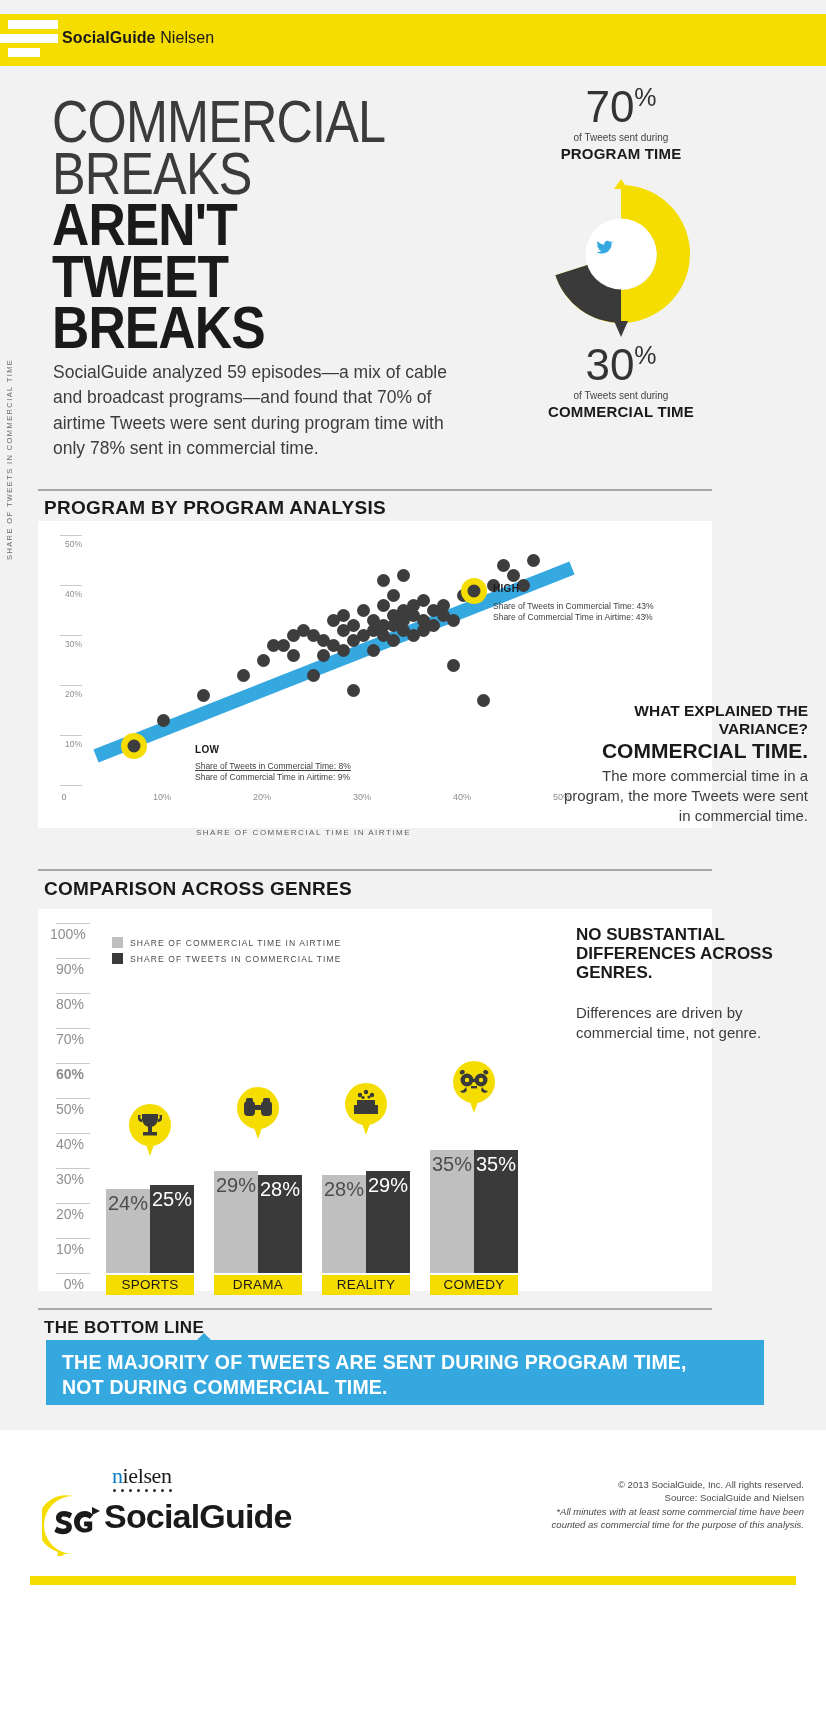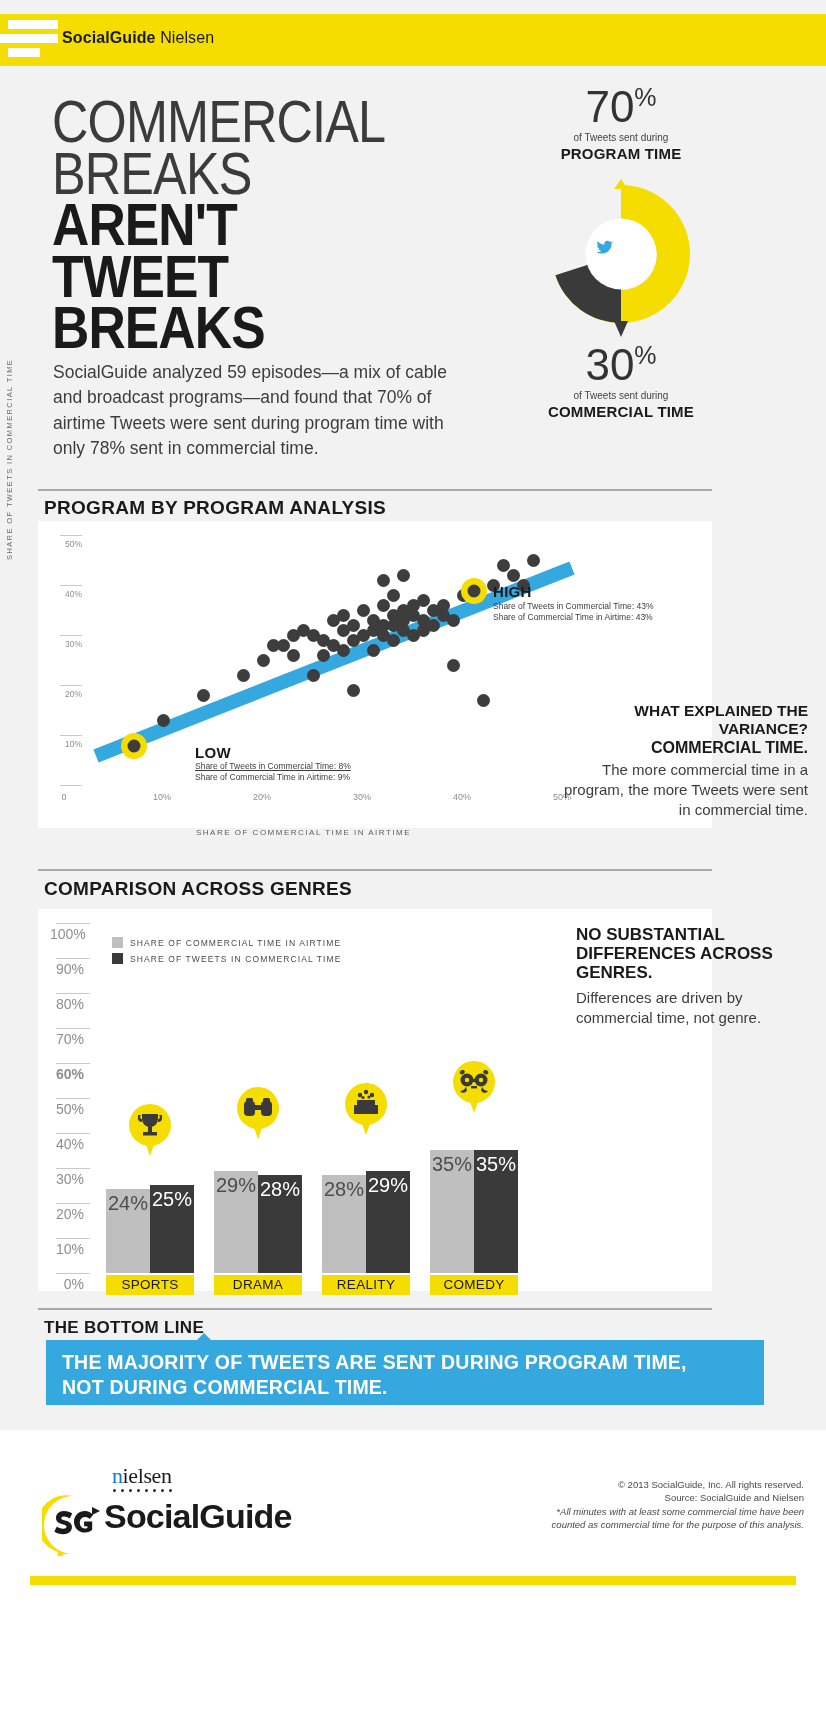--- a/index.html
+++ b/index.html
@@ -114,31 +114,31 @@
   .s-ygrid { position:absolute; height:1px; background:#c9c9c9; width:22px; }
   .s-xtick { position:absolute; font-size:9px; color:#8e8e8e; text-align:center; width:40px; }
   .dot {
     position:absolute; width:13px; height:13px; border-radius:50%;
     background:#3d3d3d;
   }
   .pin-lo, .pin-hi { position:absolute; }
   .ann-title {
     position:absolute;
     font-family:"Liberation Sans Narrow","Liberation Sans",sans-serif;
-    font-weight:bold; font-size:15px; color:#1a1a1a; letter-spacing:0.3px;
+    font-weight:bold; font-size:10px; color:#1a1a1a; letter-spacing:0.3px;
   }
   .ann-line { position:absolute; font-size:8.5px; color:#3d3d3d; white-space:nowrap; }
   .var-blk { position:absolute; right:18px; top:672px; width:250px; text-align:right;margin-top:30px; }
   .var-q {
     font-family:"Liberation Sans Narrow","Liberation Sans",sans-serif;
     font-size:15.5px; font-weight:bold; color:#1a1a1a; display:block; line-height:1.15;
   }
   .var-a {
     font-family:"Liberation Sans Narrow","Liberation Sans",sans-serif;
-    font-size:16px; font-weight:bold; color:#1a1a1a; display:block; line-height:1.2;
+    font-size:21px; font-weight:bold; color:#1a1a1a; display:block; line-height:1.2;
   }
   .var-body { font-size:15px; color:#3d3d3d; line-height:1.35; display:block; margin-top:3px; }
 
   
   .genre-panel {
     position:absolute; left:38px; top:909px; width:674px; height:382px;
     background:#ffffff;
   }
   .g-ytick { position:absolute; font-size:14px; color:#8e8e8e; text-align:right; width:34px; }
   .g-ygrid { position:absolute; height:1px; background:#c9c9c9; width:34px; }
@@ -162,21 +162,21 @@
   }
   .nosub {
     position:absolute; right:20px; top:925px; width:230px; text-align:left;
   }
   .nosub .big {
     display:block;
     font-family:"Liberation Sans Narrow","Liberation Sans",sans-serif;
     font-size:17px; font-weight:bold; color:#1a1a1a; line-height:1.12;
   }
   .nosub .small {
-    display:block; font-size:15px; color:#3d3d3d; line-height:1.3; margin-top:6px;
+    display:block; font-size:15px; color:#3d3d3d; line-height:1.3; margin-top:21px;
   }
 
   
   .bl-head {
     position:absolute; left:44px; top:1318px;
     font-family:"Liberation Sans Narrow","Liberation Sans",sans-serif;
     font-size:17px; font-weight:bold; color:#1a1a1a; letter-spacing:0.3px;
   }
   .bl-band {
     position:absolute; left:46px; top:1340px; width:718px; height:65px;

